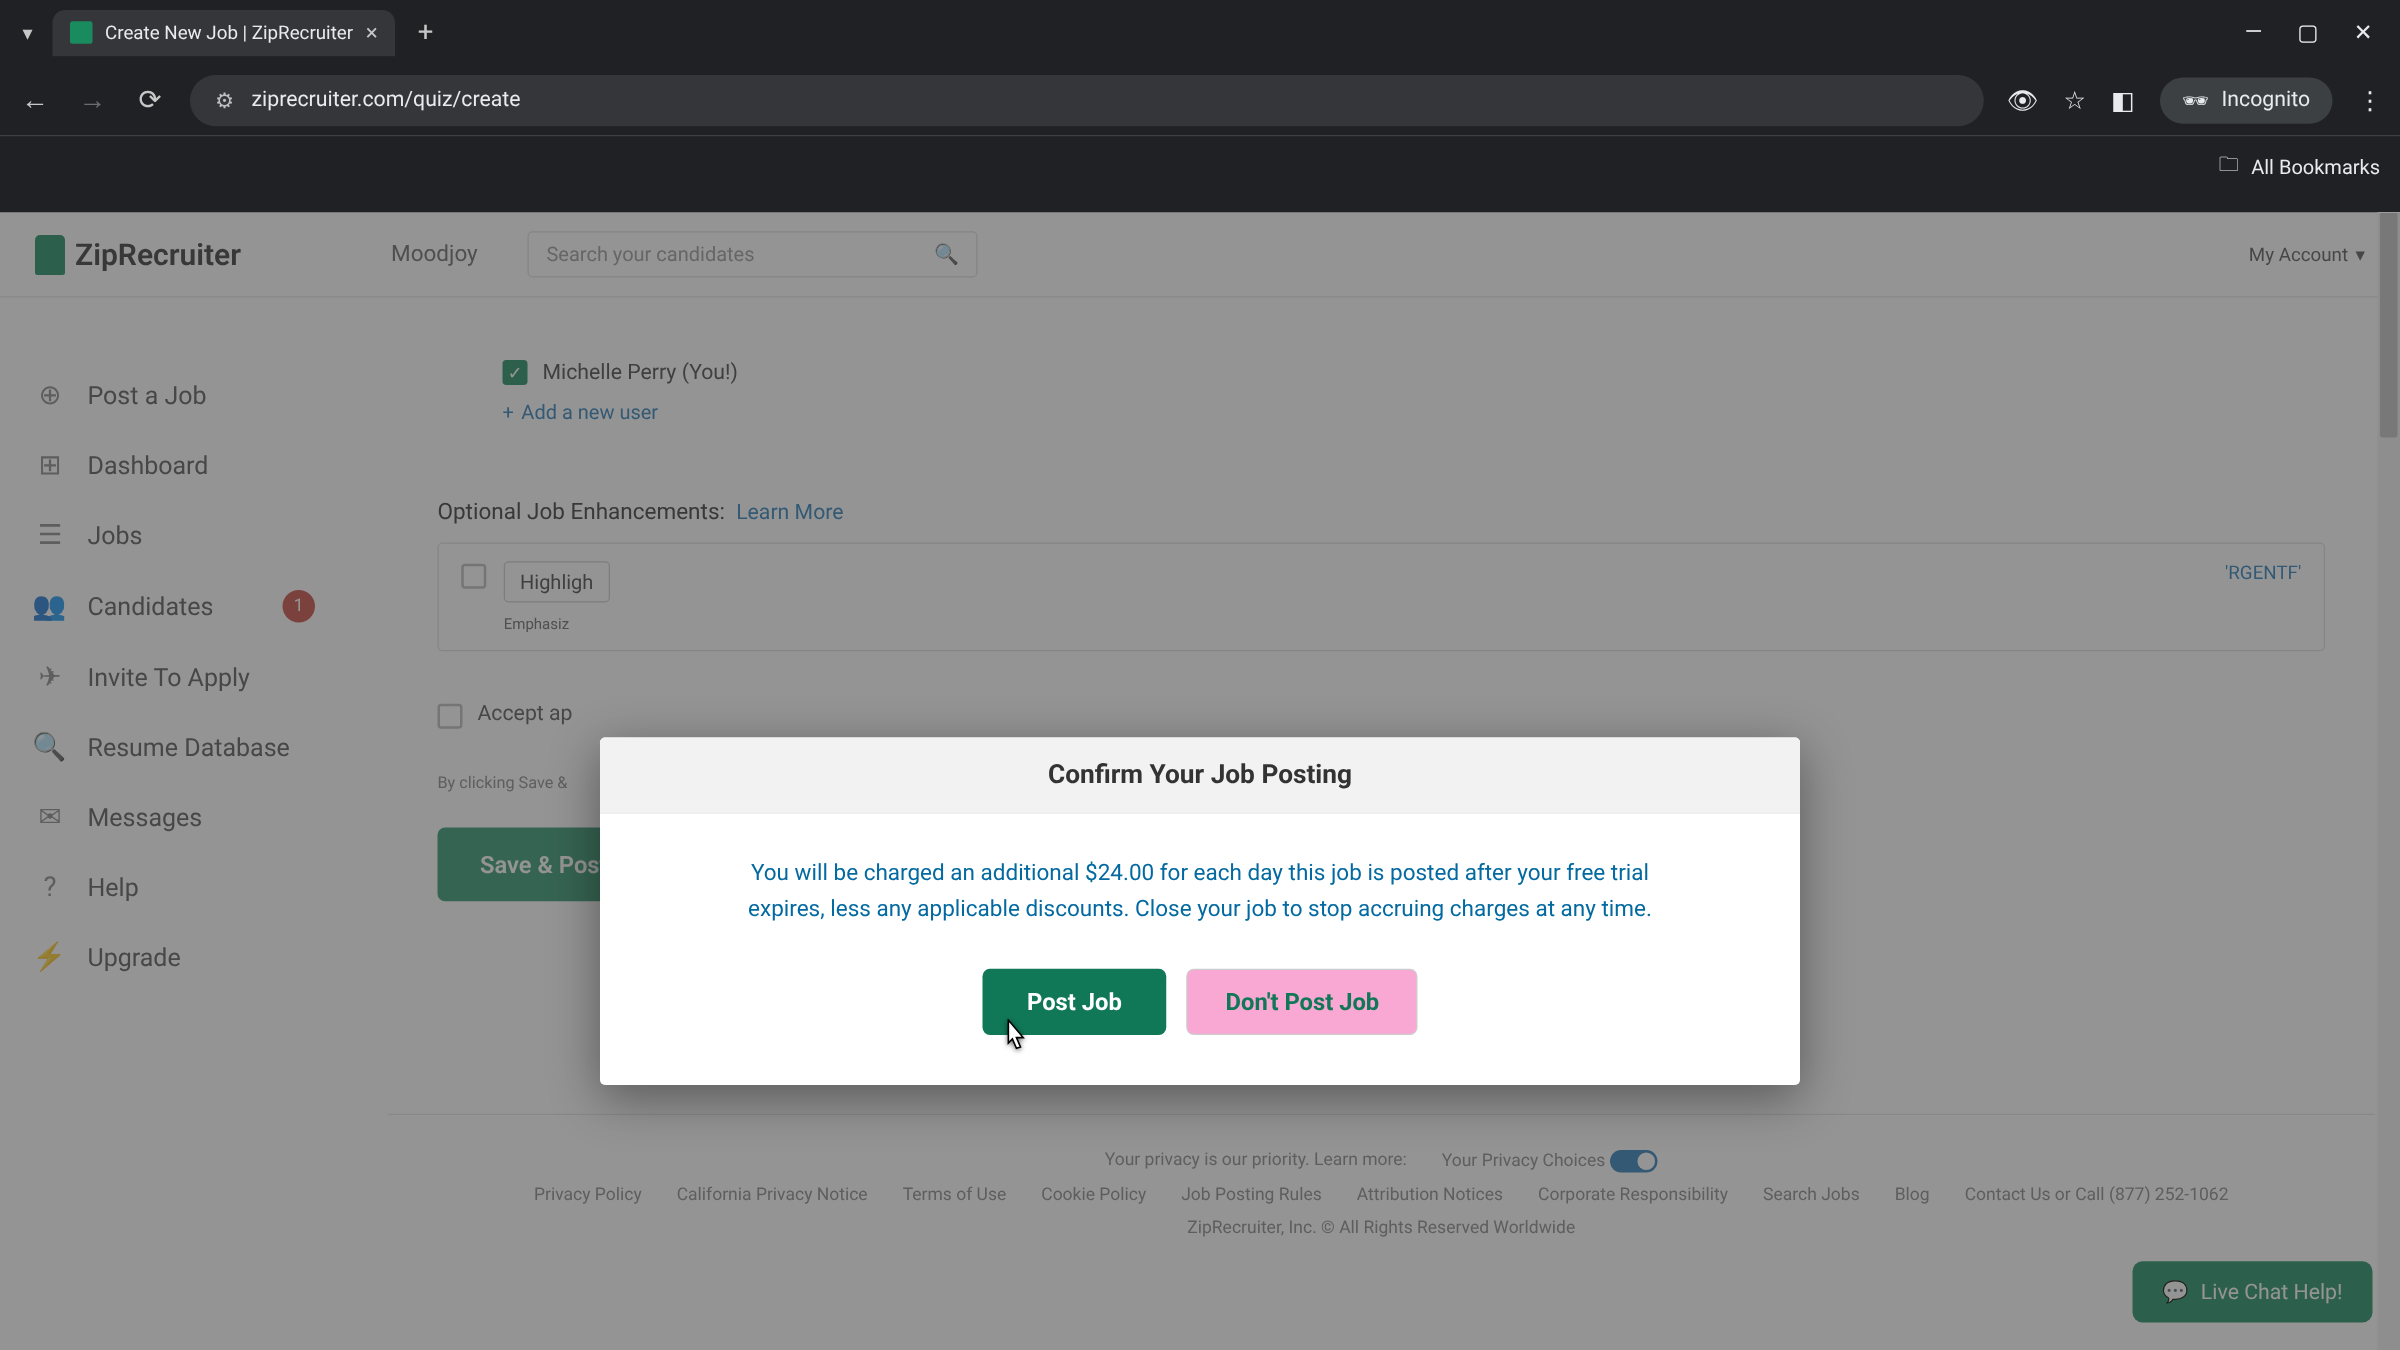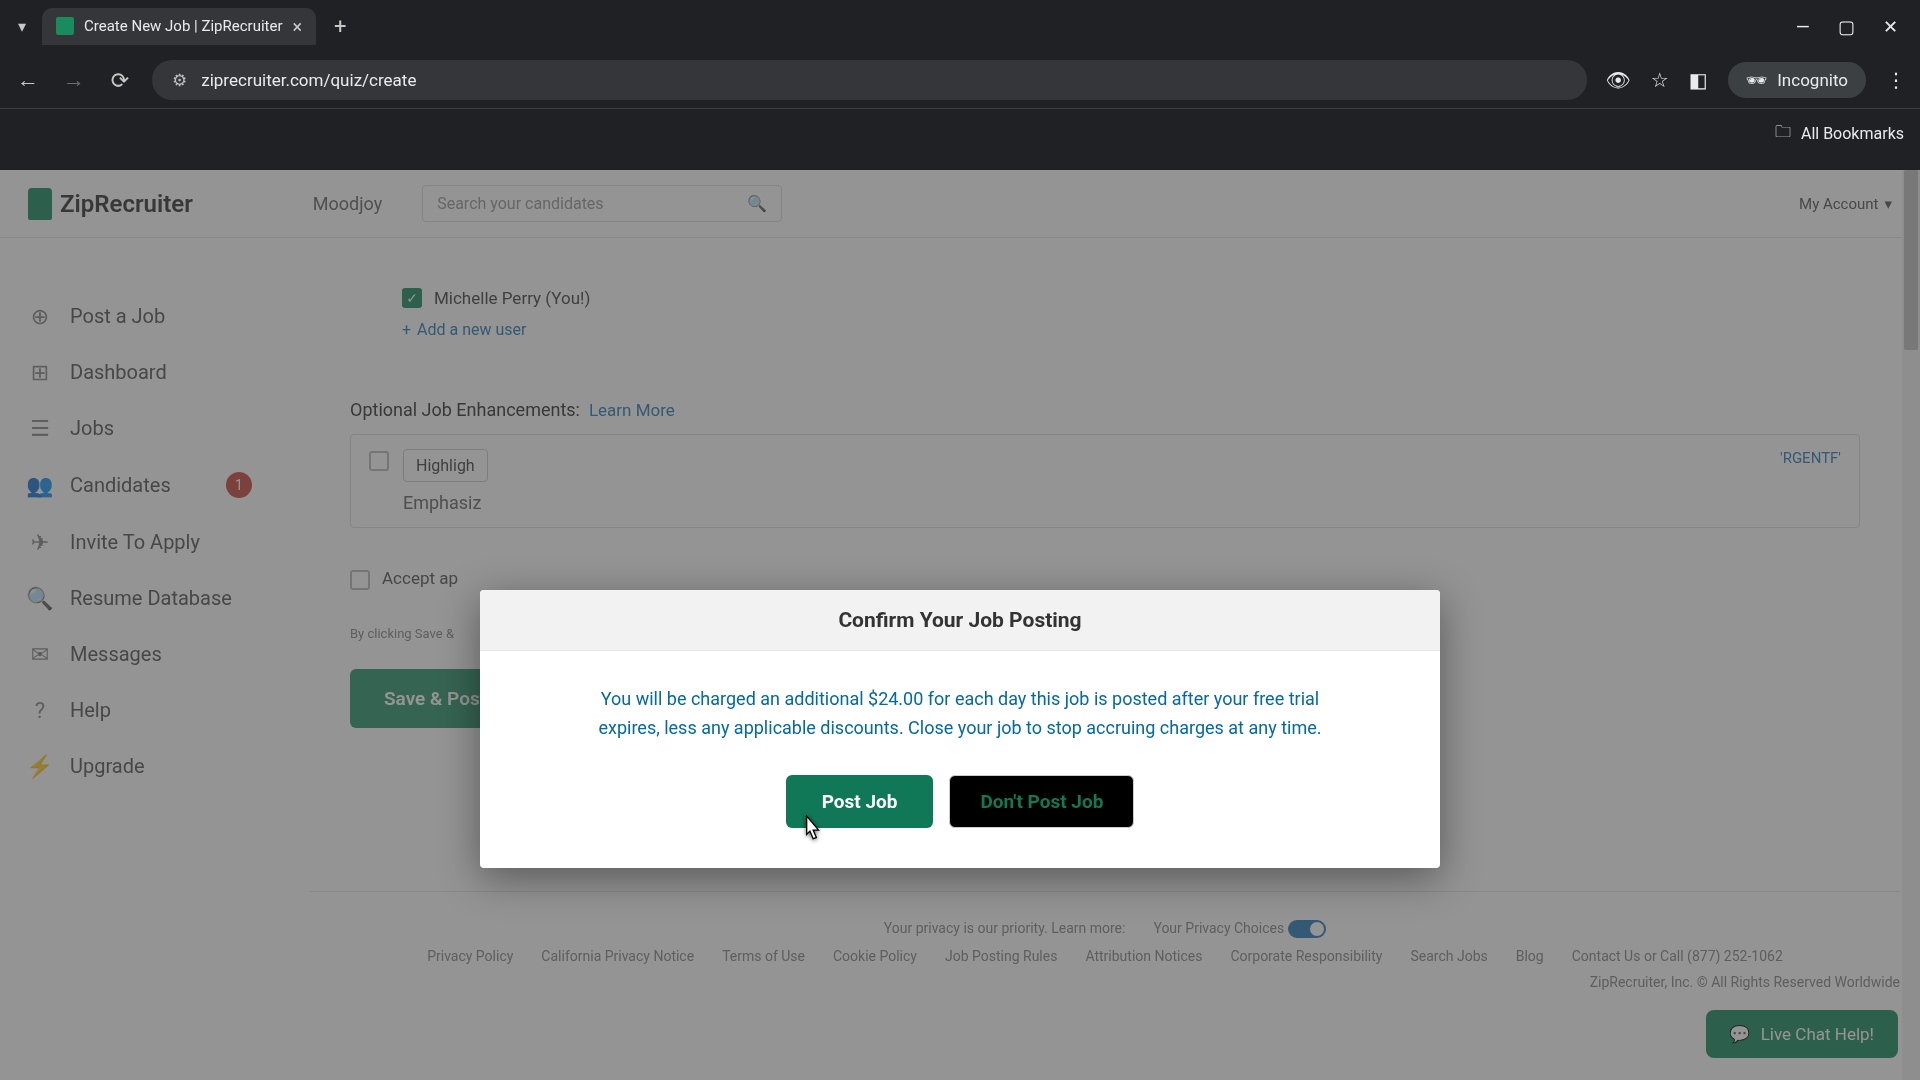--- a/index.html
+++ b/index.html
@@ -50,46 +50,46 @@
 .main { position: absolute; left: 310px; top: 100px; right: 20px; padding: 18px 40px; color: #444; }
 .user-row { display: flex; align-items: center; gap: 12px; font-size: 17px; margin-left: 52px; }
 .chk { width: 20px; height: 20px; background: #1a8b5f; border-radius: 3px; display: inline-flex; align-items: center; justify-content: center; color: #fff; font-size: 14px; }
 .add-user { color: #2a7db8; font-size: 16px; margin-left: 52px; margin-top: 12px; display: flex; align-items: center; gap: 6px; }
 .section-title { margin-top: 60px; font-size: 18px; color: #333; }
 .section-title a { color: #2a7db8; text-decoration: none; font-size: 17px; }
 .enhance-box { border: 1px solid #ddd; border-radius: 4px; padding: 14px 18px; margin-top: 14px; display: flex; gap: 14px; align-items: flex-start; }
 .enhance-chk { width: 20px; height: 20px; border: 2px solid #bbb; border-radius: 3px; margin-top: 2px; }
 .enhance-col { flex: 1; }
 .enhance-label { border: 1px solid #ccc; border-radius: 4px; padding: 6px 12px; font-size: 16px; display: inline-block; }
-.enhance-desc { margin-top: 10px; font-size: 18px; color: #666; }
+.enhance-desc { margin-top: 10px; font-size: 12px; color: #666; }
 .enhance-right { color: #2a7db8; font-size: 15px; text-align: right; }
 .accept-row { display: flex; align-items: flex-start; gap: 12px; margin-top: 40px; font-size: 17px; color: #555; }
 .tos { font-size: 13px; color: #888; margin-top: 36px; }
 .action-row { display: flex; align-items: center; gap: 30px; margin-top: 28px; }
 .btn-primary { background: #1a8b5f; color: #fff; border: none; border-radius: 6px; padding: 18px 34px; font-size: 19px; font-weight: 600; opacity: 0.9; }
 .btn-link { color: #888; font-size: 17px; }
 
 
-.footer { position: absolute; left: 310px; right: 20px; bottom: 90px; border-top: 1px solid #e5e5e5; padding-top: 28px; text-align: right; font-size: 14px; color: #888; }
+.footer { position: absolute; left: 310px; right: 20px; bottom: 90px; border-top: 1px solid #e5e5e5; padding-top: 28px; text-align: center; font-size: 14px; color: #888; }
 .footer-row { display: flex; justify-content: center; gap: 28px; flex-wrap: wrap; margin-bottom: 10px; }
 .footer-row span { white-space: nowrap; }
 .priv-toggle { display: inline-block; width: 38px; height: 18px; background: #2a7db8; border-radius: 10px; vertical-align: middle; margin-left: 4px; position: relative; }
 .priv-toggle::after { content: ''; position: absolute; right: 2px; top: 2px; width: 14px; height: 14px; background: #fff; border-radius: 50%; }
 
 
 .live-chat { position: absolute; right: 22px; bottom: 22px; background: #1a8b5f; color: #fff; border-radius: 8px; padding: 14px 24px; font-size: 17px; display: flex; align-items: center; gap: 10px; z-index: 40; }
 
 
 .modal { position: absolute; z-index: 100; left: 50%; top: 420px; transform: translateX(-50%); width: 960px; background: #fff; border-radius: 4px; box-shadow: 0 10px 40px rgba(0,0,0,0.4); }
 .modal-header { background: #f2f2f2; padding: 18px; text-align: center; font-size: 21px; font-weight: 700; color: #333; border-radius: 4px 4px 0 0; border-bottom: 1px solid #e5e5e5; }
 .modal-body { padding: 34px 90px 40px; text-align: center; }
 .modal-text { font-size: 18px; color: #0369a1; line-height: 1.6; }
 .modal-actions { display: flex; justify-content: center; gap: 16px; margin-top: 32px; }
 .modal-btn-primary { background: #107856; color: #fff; border: none; border-radius: 6px; padding: 14px 36px; font-size: 19px; font-weight: 700; cursor: pointer; }
-.modal-btn-secondary { background: #000000; color: #107856; border: 1px solid #ccc; border-radius: 6px; padding: 14px 30px; font-size: 19px; font-weight: 700; cursor: pointer; }
+.modal-btn-secondary { background: #f9a8d4; color: #107856; border: 1px solid #ccc; border-radius: 6px; padding: 14px 30px; font-size: 19px; font-weight: 700; cursor: pointer; }
 
 
 .cursor { position: absolute; z-index: 200; left: 800px; top: 645px; width: 22px; height: 28px; }
 .cursor svg { filter: drop-shadow(0 1px 2px rgba(0,0,0,0.6)); }
 
 
 .vscroll { position: absolute; right: 0; top: 0; bottom: 0; width: 18px; background: #f1f1f1; }
 .vscroll-thumb { position: absolute; left: 2px; right: 2px; top: 0; height: 180px; background: #c1c1c1; border-radius: 2px; }
 </style>
 </head>

